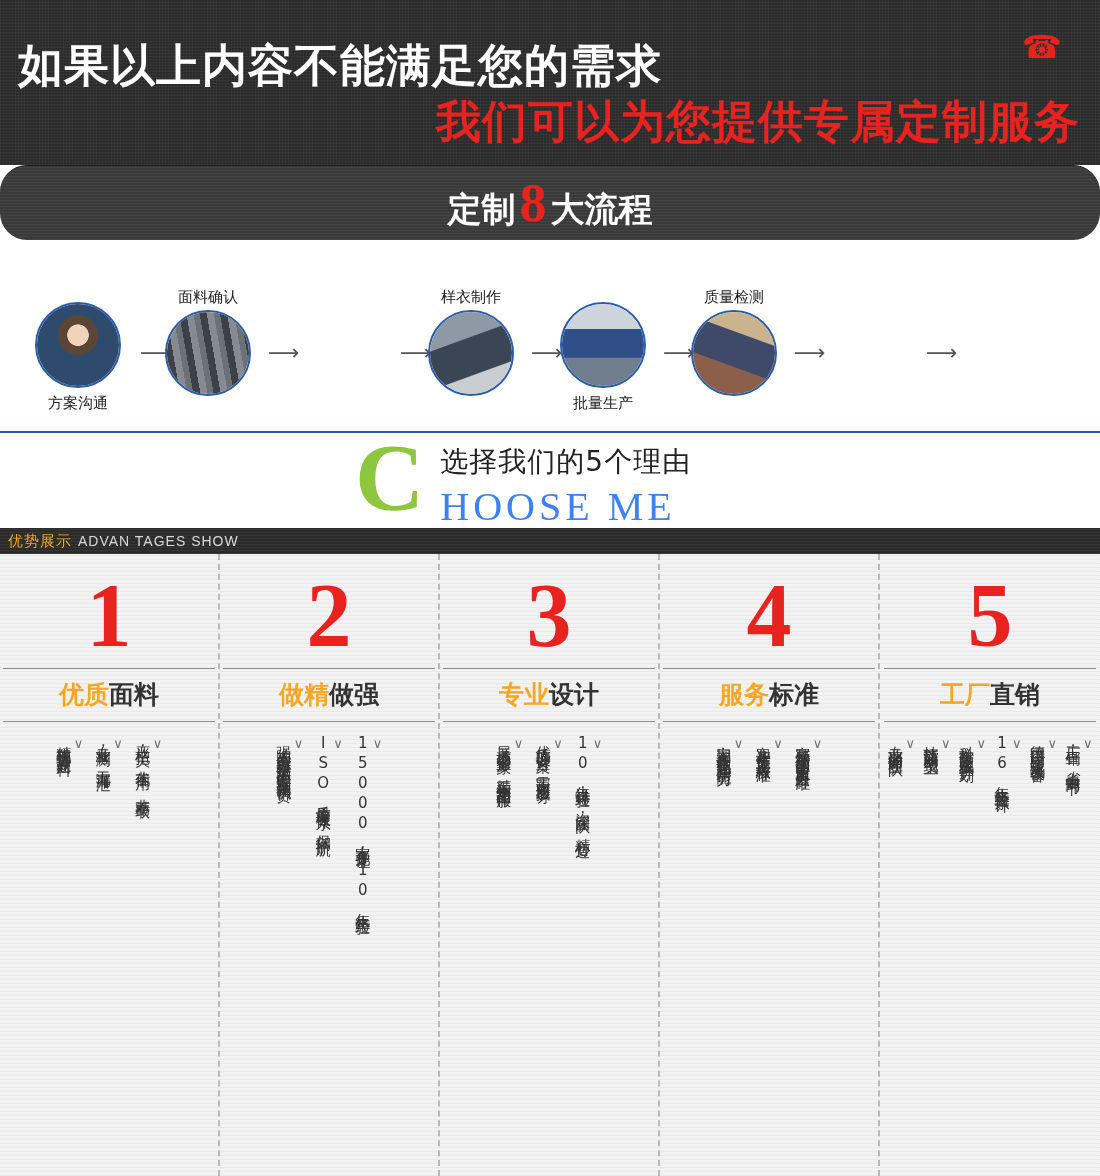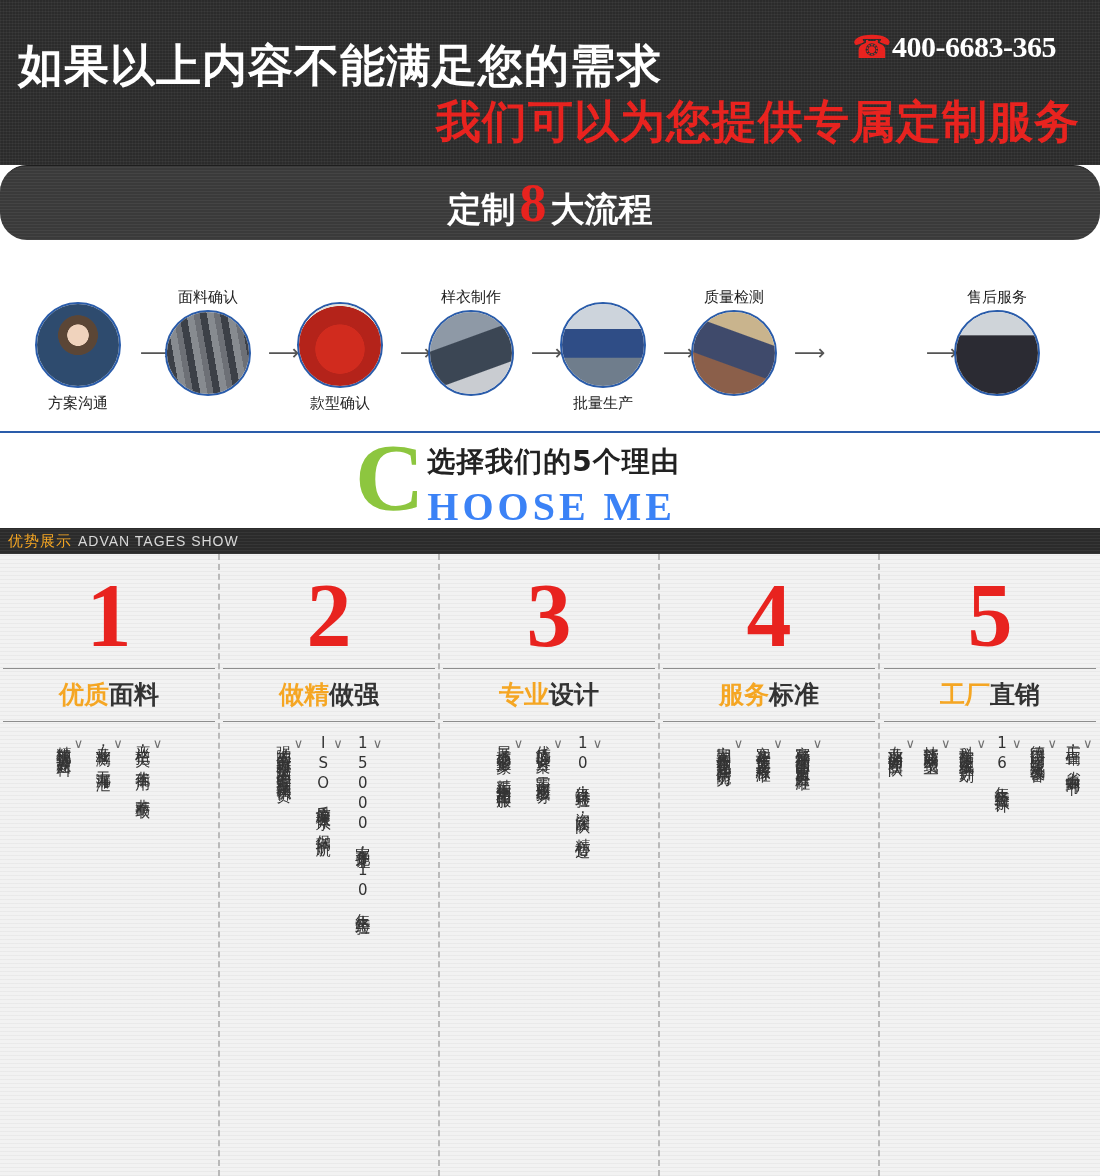--- a/index.html
+++ b/index.html
@@ -159,21 +159,21 @@
     display: flex;
     align-items: flex-start;
   }
   .big-c {
     font-family: "Liberation Serif", serif;
     font-size: 96px;
     line-height: 86px;
     color: #8dc63f;
     font-weight: bold;
   }
-  .choose-text { margin-left: 3px; padding-top: 8px; font-weight: bold; }
+  .choose-text { margin-left: 16px; padding-top: 8px; }
   .choose-cn {
     font-size: 28px;
     color: #222;
     font-family: "DejaVu Sans", sans-serif;
     letter-spacing: 1px;
   }
   .choose-en {
     font-size: 40px;
     color: #3b82f6;
     font-family: "Liberation Serif", serif;
@@ -281,21 +281,20 @@
     writing-mode: horizontal-tb;
   }
 </style>
 </head>
 <body>
 
 <div class="header">
   <div class="header-line1">如果以上内容不能满足您的需求</div>
   <div class="phone-wrap">
     <span class="phone-icon">☎</span>
-    <span class="phone-number">400-6683-365</span>
   </div>
   <div class="header-line2">我们可以为您提供专属定制服务</div>
 </div>
 
 <div class="process-title-bar">
   <div class="process-title">
     <span class="pt-a">定制</span>
     <span class="pt-b">8</span>
     <span class="pt-c">大流程</span>
   </div>
@@ -312,26 +311,20 @@
   <div class="arrow" style="left:140px; top:100px;">⟶</div>
 
   <div class="flow-node" style="left:165px; top:70px;">
     <div class="circle">
         <div class="photo ph-fabric"></div>
       </div>
     <div class="node-label label-above">面料确认</div>
   </div>
   <div class="arrow" style="left:268px; top:100px;">⟶</div>
 
-  <div class="flow-node" style="left:297px; top:62px;">
-    <div class="circle">
-        <div class="photo ph-shirt"></div>
-      </div>
-    <div class="node-label label-below">款型确认</div>
-  </div>
   <div class="arrow" style="left:400px; top:100px;">⟶</div>
 
   <div class="flow-node" style="left:428px; top:70px;">
     <div class="circle">
         <div class="photo ph-sample"></div>
       </div>
     <div class="node-label label-above">样衣制作</div>
   </div>
   <div class="arrow" style="left:531px; top:100px;">⟶</div>
 
@@ -346,26 +339,20 @@
   <div class="flow-node" style="left:691px; top:70px;">
     <div class="circle">
         <div class="photo ph-qc"></div>
       </div>
     <div class="node-label label-above">质量检测</div>
   </div>
   <div class="arrow" style="left:794px; top:100px;">⟶</div>
 
   <div class="arrow" style="left:926px; top:100px;">⟶</div>
 
-  <div class="flow-node" style="left:954px; top:70px;">
-    <div class="circle">
-        <div class="photo ph-after"></div>
-      </div>
-    <div class="node-label label-above">售后服务</div>
-  </div>
 </div>
 
 <div class="choose">
   <div class="choose-inner">
     <div class="big-c">C</div>
     <div class="choose-text">
       <div class="choose-cn">选择我们的5个理由</div>
       <div class="choose-en">HOOSE  ME</div>
     </div>
   </div>

